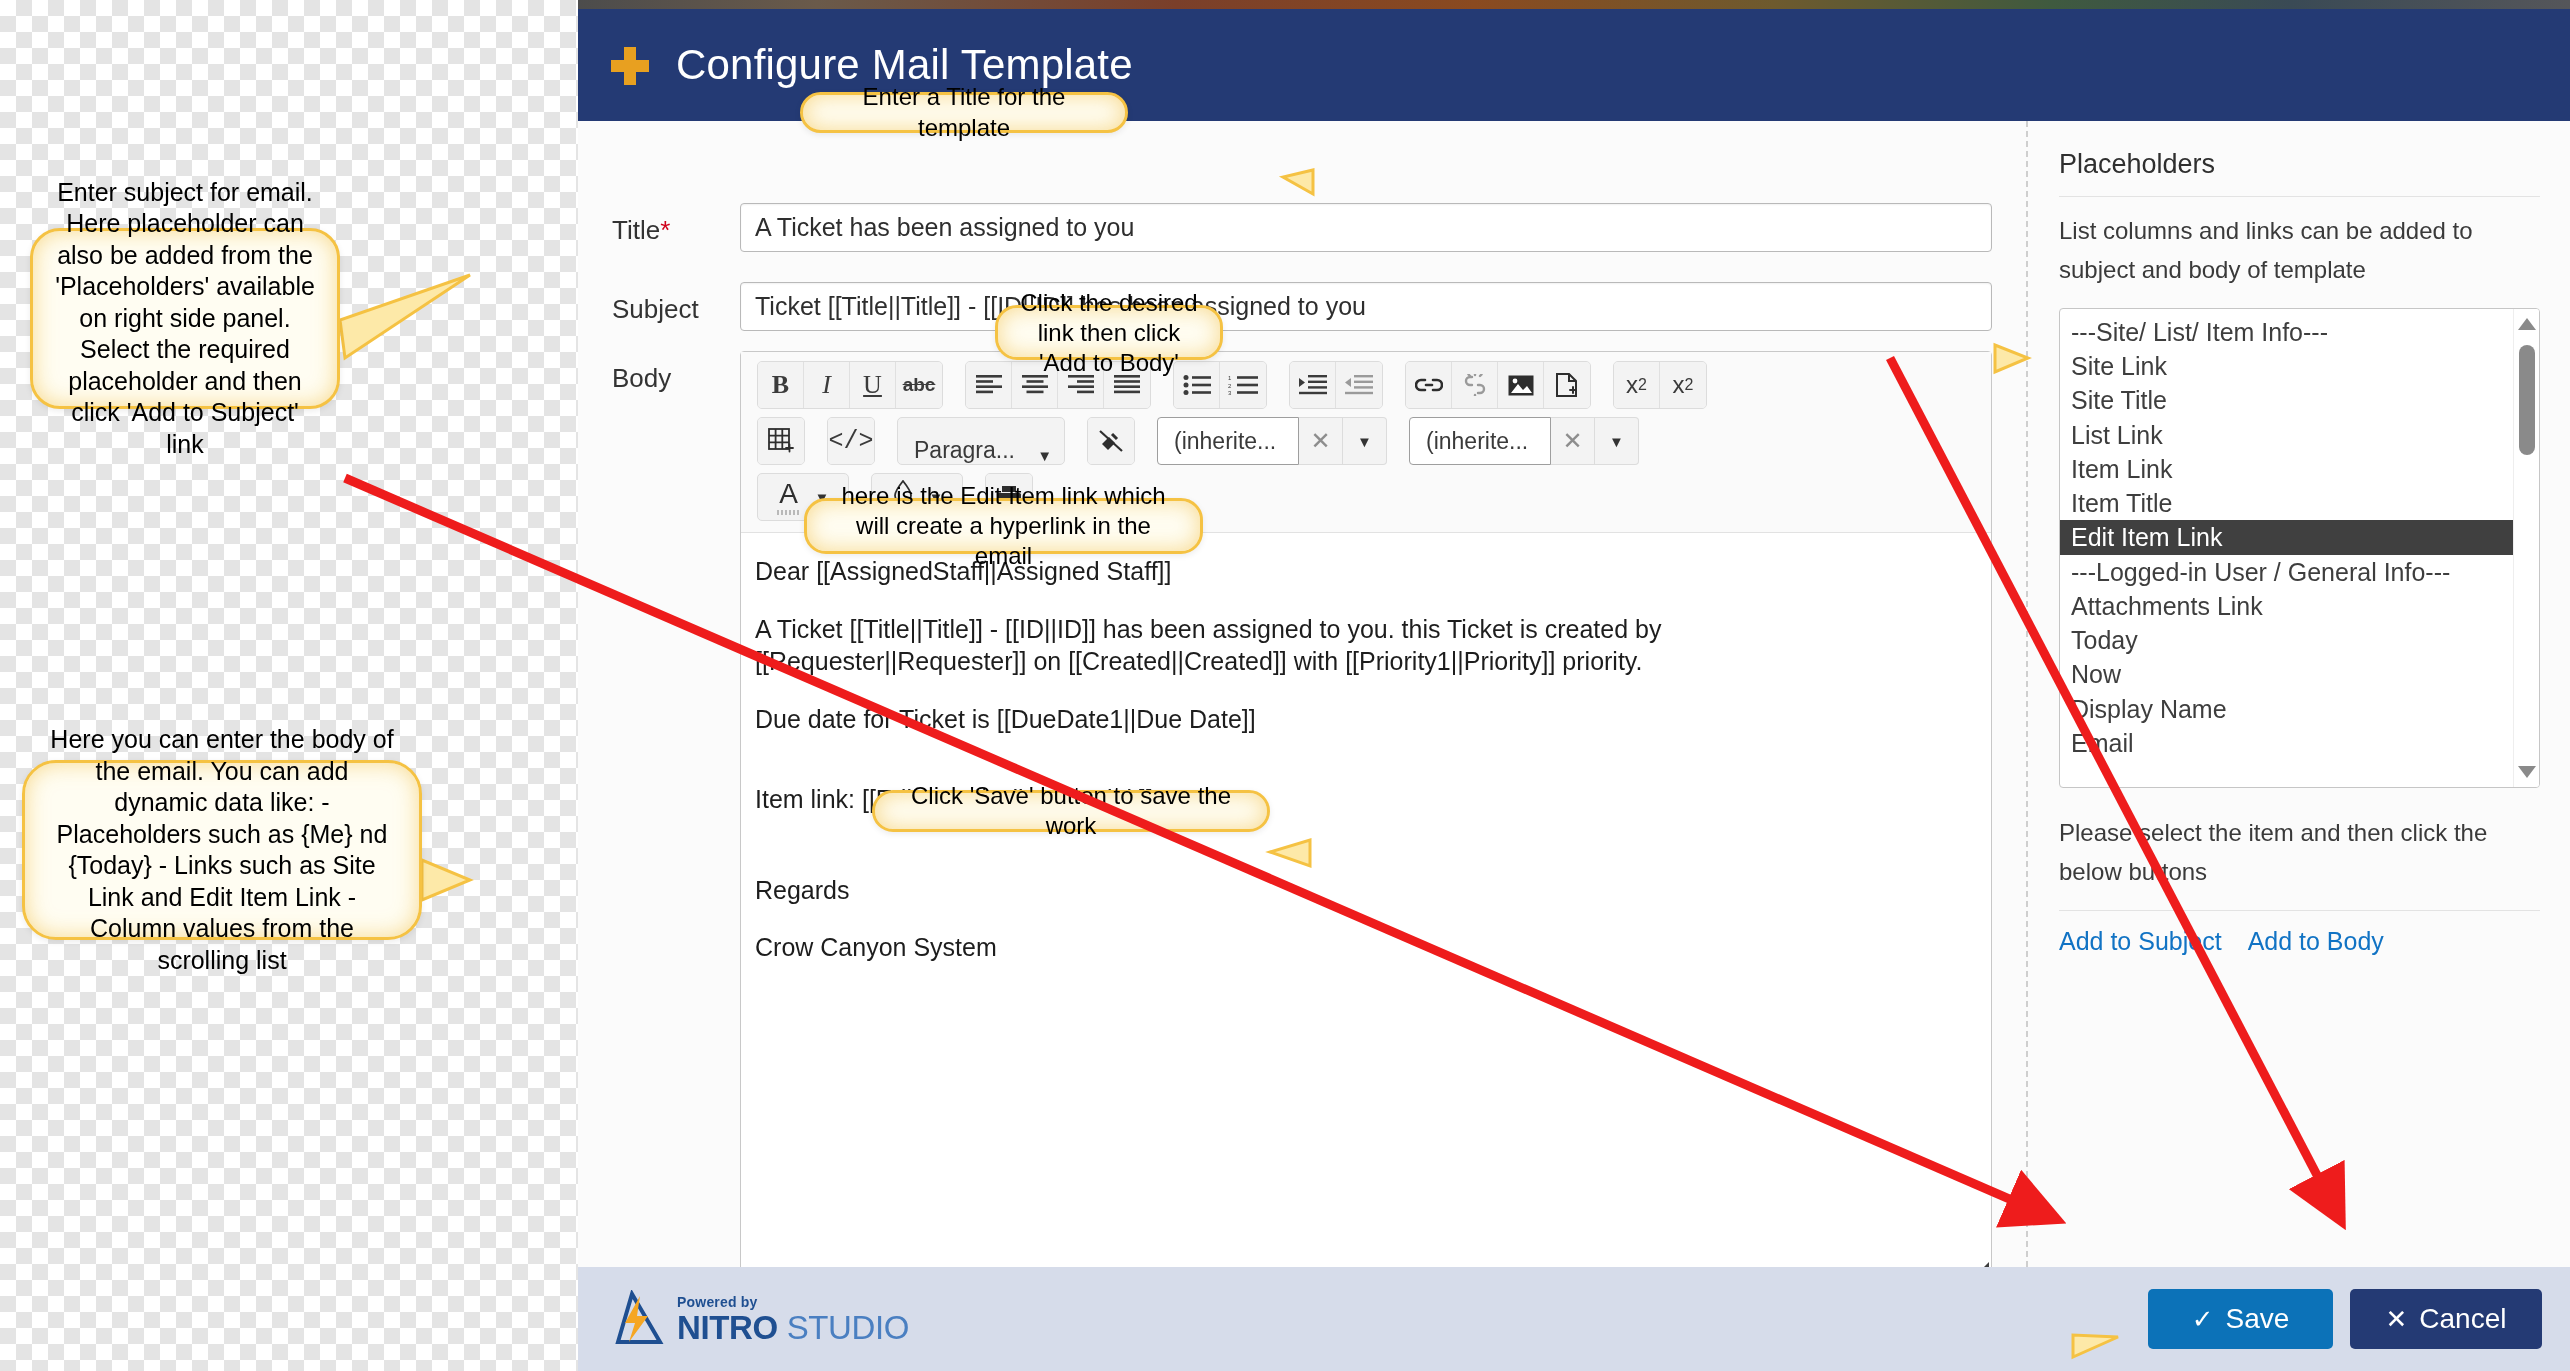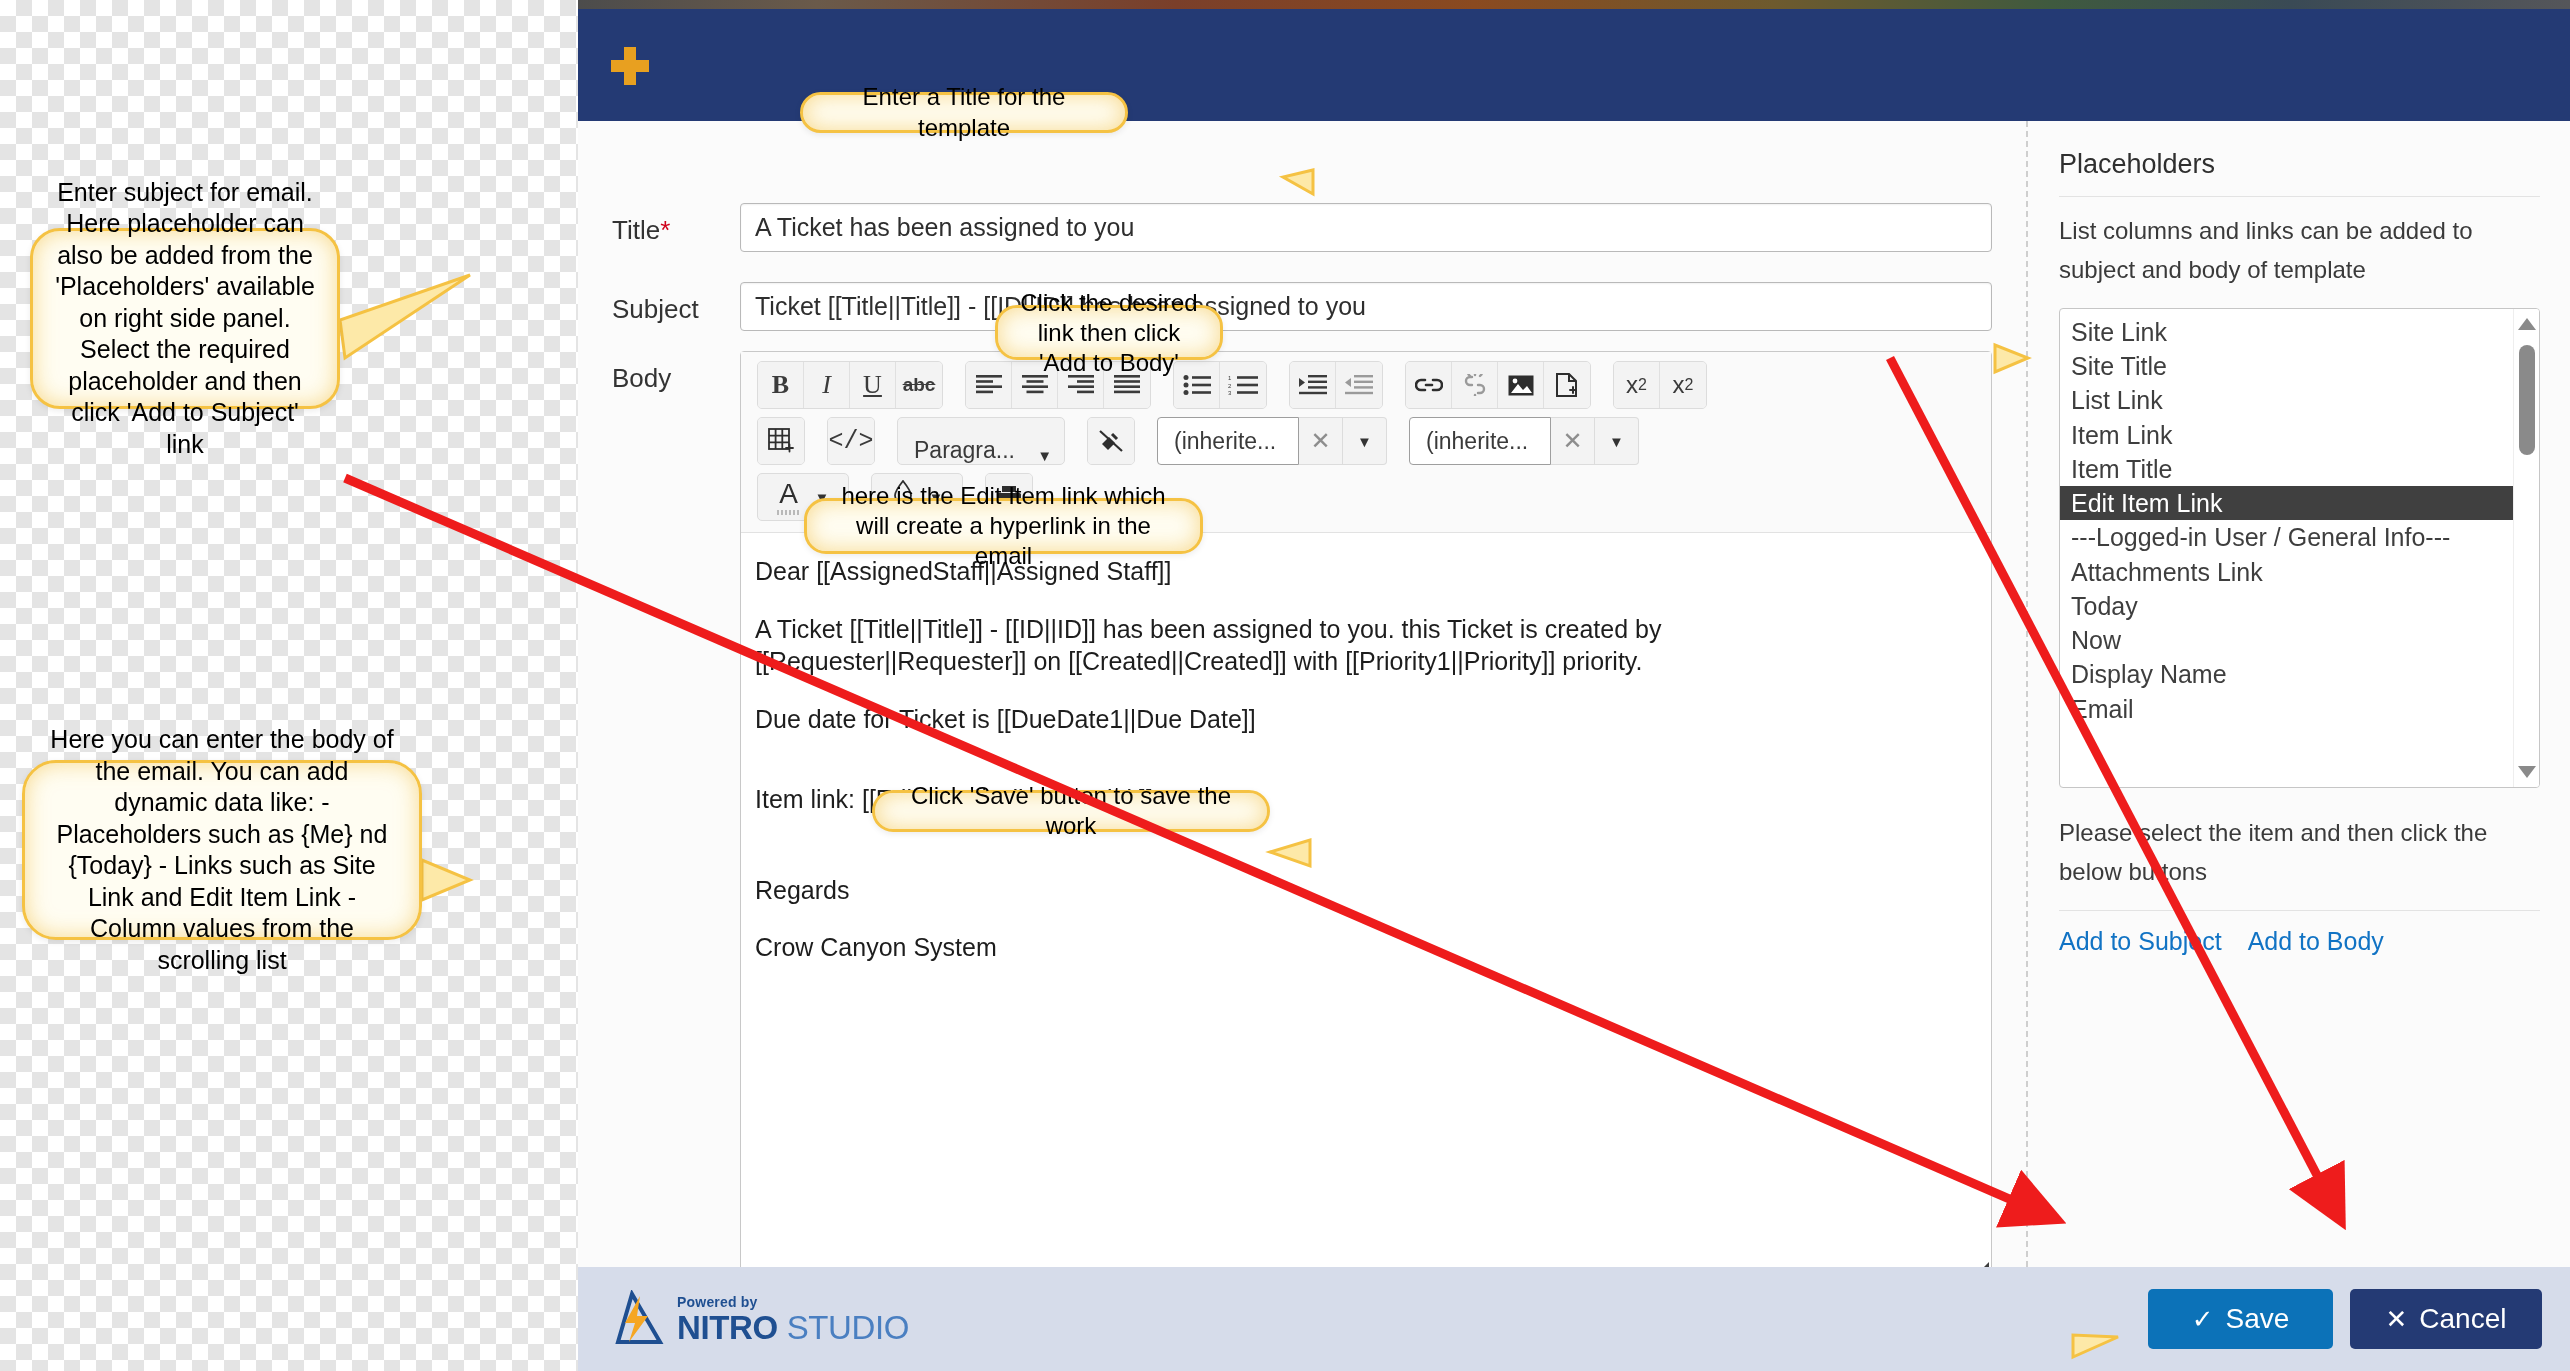--- a/index.html
+++ b/index.html
@@ -379,20 +379,21 @@
 </style>
 </head>
 <body>
 
 <div id="app-window">
 
   <div class="top-strip"></div>
 
   <div id="header">
     <div class="plus-icon"></div>
+    <div id="header-title">Configure Mail Template</div>
   </div>
 
   <div id="content">
 
     <div id="form-pane">
 
       <div class="form-row" id="row-title">
         <div class="form-label"><span>Title</span><span class="req">*</span></div>
         <input class="text-input" id="title-input" value="A Ticket has been assigned to you" style="">
       </div>
@@ -662,20 +663,21 @@
 
     <div id="divider"></div>
 
     <div id="placeholders-pane">
       <div id="ph-title">Placeholders</div>
       <div id="ph-rule"></div>
       <div id="ph-desc">List columns and links can be added to subject and body of template</div>
 
       <div id="ph-listbox">
         <div id="ph-list">
+            <div class="ph-item">---Site/ List/ Item Info---</div>
             <div class="ph-item">Site Link</div>
             <div class="ph-item">Site Title</div>
             <div class="ph-item">List Link</div>
             <div class="ph-item">Item Link</div>
             <div class="ph-item">Item Title</div>
             <div class="ph-item selected">Edit Item Link</div>
             <div class="ph-item">---Logged-in User / General Info---</div>
             <div class="ph-item">Attachments Link</div>
             <div class="ph-item">Today</div>
             <div class="ph-item">Now</div>

